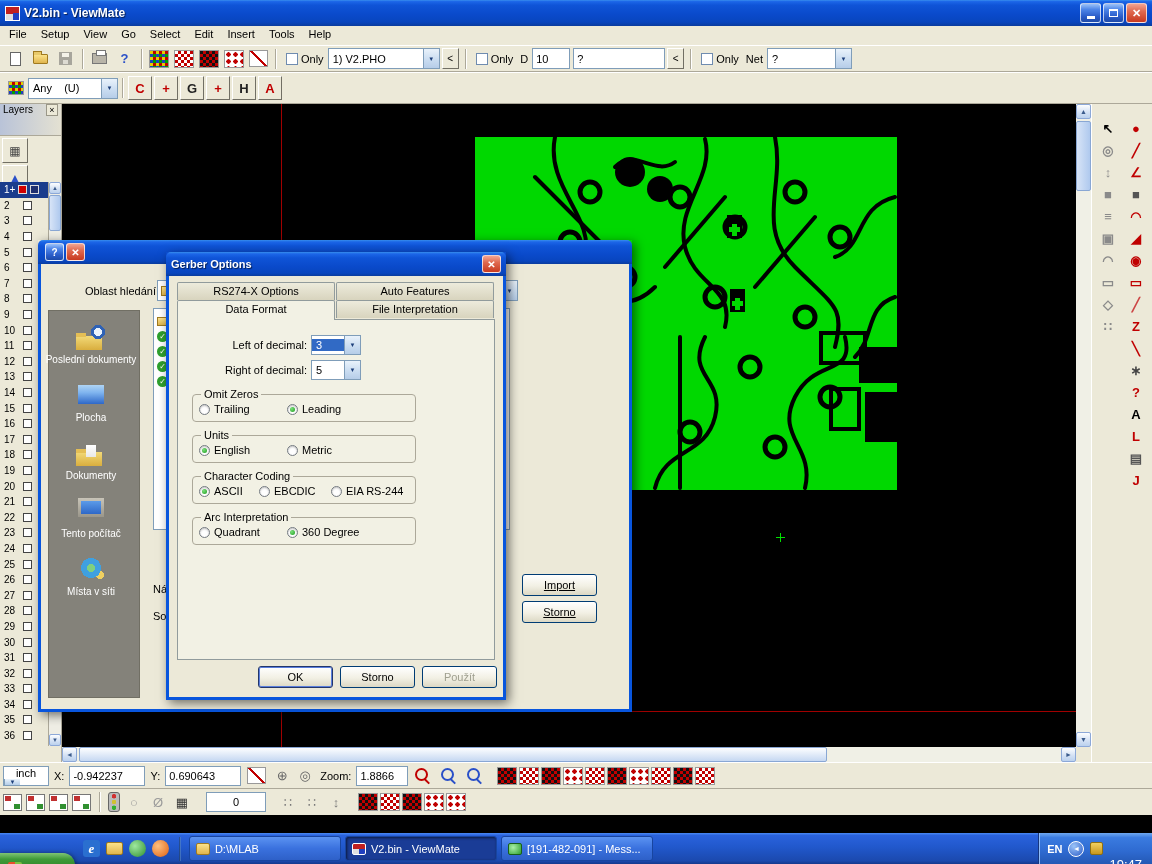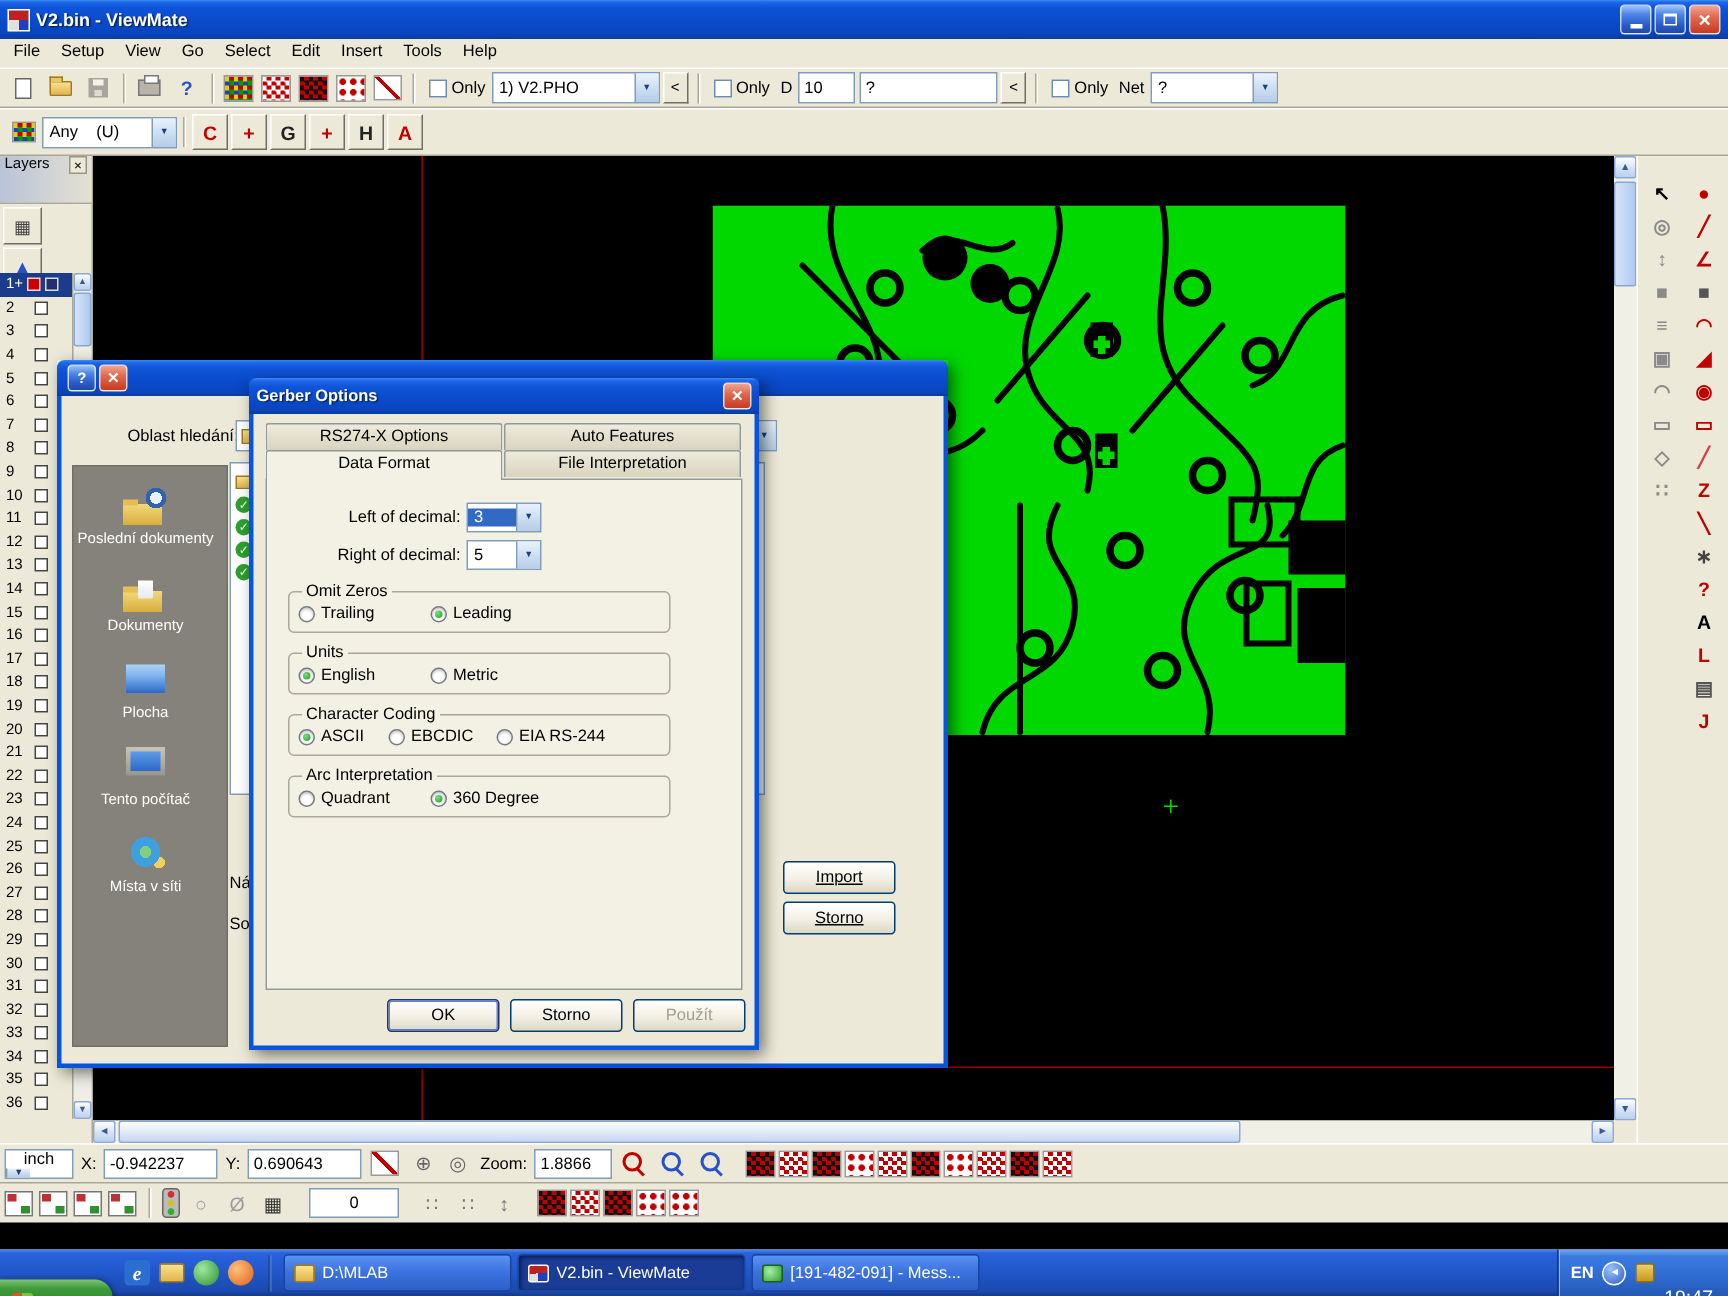--- a/index.html
+++ b/index.html
@@ -154,22 +154,22 @@
  background:linear-gradient(180deg,#FFFFFF,#F2F0E4 55%,#DCD8C4);}
 .xpbtn.default{border:1px solid #23366B;box-shadow:inset 0 0 0 1px #5A7EDC;}
 .xpbtn.disabled{color:#A0A090;}
 
 
 #import-dialog{left:38px;top:240px;width:594px;height:472px;z-index:50;}
 #import-dialog .xp-body{height:448px;}
 .lookin-label{position:absolute;left:44px;top:21px;}
 .lookin-combo{position:absolute;left:116px;top:16px;width:361px;}
 .combo-ficon{width:15px;height:10px;margin-left:3px;background:linear-gradient(#FBE28A,#E0B54E);border:1px solid #A07A20;flex:none;}
-.placesbar{position:absolute;left:7px;top:46px;width:104px;height:388px;background:#84827A;border:1px solid #716F64;
- display:flex;flex-direction:column;align-items:flex-start;padding-top:12px;gap:15px;}
+.placesbar{position:absolute;left:7px;top:46px;width:92px;height:388px;background:#84827A;border:1px solid #716F64;
+ display:flex;flex-direction:column;align-items:flex-end;padding-top:12px;gap:15px;}
 .place{display:flex;flex-direction:column;align-items:center;gap:3px;width:96px;}
 .place-label{color:#fff;font-size:10px;text-align:center;line-height:12px;}
 .picon{width:34px;height:28px;background-repeat:no-repeat;}
 .recent-documents-icon{background-image:
  radial-gradient(circle at 24px 9px,#EAF3FC 0 4px,#2F62B5 4px 7px,transparent 7px),
  linear-gradient(#E4BE55,#E4BE55),linear-gradient(#F2D978,#D9AE3E);
  background-size:34px 28px,10px 4px,26px 14px;background-position:0 0,2px 10px,2px 13px;}
 .desktop-icon{background-image:linear-gradient(180deg,#AFD4F4,#7FB4EF 40%,#2E68C8);background-size:26px 19px;background-position:4px 4px;border-radius:2px;}
 .documents-icon{background-image:linear-gradient(#fff,#E8E8E8),linear-gradient(#E4BE55,#E4BE55),linear-gradient(#F2D978,#D9AE3E);
  background-size:10px 12px,10px 4px,26px 14px;background-position:12px 6px,2px 10px,2px 13px;}
@@ -190,21 +190,21 @@
 #gerber-dialog .xp-body{height:424px;}
 .gd-tabs{position:absolute;left:8px;right:8px;top:6px;}
 .tabrow{display:flex;height:18px;}
 .tab{border:1px solid #919B9C;border-bottom:none;border-radius:2px 2px 0 0;padding-top:2px;background:linear-gradient(#EDEBDC,#D8D4BE);margin-right:1px;flex:1;text-align:center;font-size:11px;}
 .tab-active{background:#F2F1E4;position:relative;z-index:2;height:20px;}
 .gd-panel{position:absolute;left:8px;right:8px;top:43px;height:341px;border:1px solid #919B9C;background:#F2F1E4;padding-top:12px;}
 .gd-row{display:flex;align-items:center;margin:2px 0 3px 34px;height:22px;}
 .gd-row .glabel{width:95px;text-align:right;margin-right:4px;}
 .gd-combo{width:50px;height:20px;}
 .combo-val.hl{background:#316AC5;color:#fff;}
-.grp{margin:7px 0 0 14px;width:255px;border:1px solid #ACA899;border-radius:4px;padding:3px 6px 6px;background:transparent;}
+.grp{margin:7px 0 0 14px;width:224px;border:1px solid #ACA899;border-radius:4px;padding:3px 6px 6px;background:transparent;}
 .grp legend{padding:0 3px;margin-left:2px;font-size:11px;}
 .optrow{display:flex;align-items:center;}
 .opt{display:inline-flex;align-items:center;gap:4px;}
 .opt-w{min-width:88px;}
 .opt-a{min-width:60px;}
 .opt-b{min-width:72px;}
 .radio{width:11px;height:11px;border-radius:50%;background:#fff;border:1px solid #747A80;box-shadow:inset 0 1px 2px rgba(0,0,0,.25);flex:none;}
 .radio.checked::after{content:"";display:block;width:5px;height:5px;border-radius:50%;margin:2px;background:radial-gradient(circle at 35% 35%,#7CDE7C,#1B9E1B);}
 .gd-btns{position:absolute;right:6px;bottom:9px;display:flex;gap:7px;}
 </style>
@@ -722,26 +722,26 @@
             <span class="arr">▼</span>
           </span>
       </span>
       <div class="placesbar">
 
       <div class="place">
             <span class="picon recent-documents-icon"></span>
             <span class="place-label">Poslední dokumenty</span>
           </div>
           <div class="place">
+            <span class="picon desktop-icon"></span>
+            <span class="place-label">Plocha</span>
+          </div>
+          <div class="place">
             <span class="picon documents-icon"></span>
             <span class="place-label">Dokumenty</span>
-          </div>
-          <div class="place">
-            <span class="picon desktop-icon"></span>
-            <span class="place-label">Plocha</span>
           </div>
           <div class="place">
             <span class="picon my-computer-icon"></span>
             <span class="place-label">Tento počítač</span>
           </div>
           <div class="place">
             <span class="picon network-places-icon"></span>
             <span class="place-label">Místa v síti</span>
           </div>
         </div>

